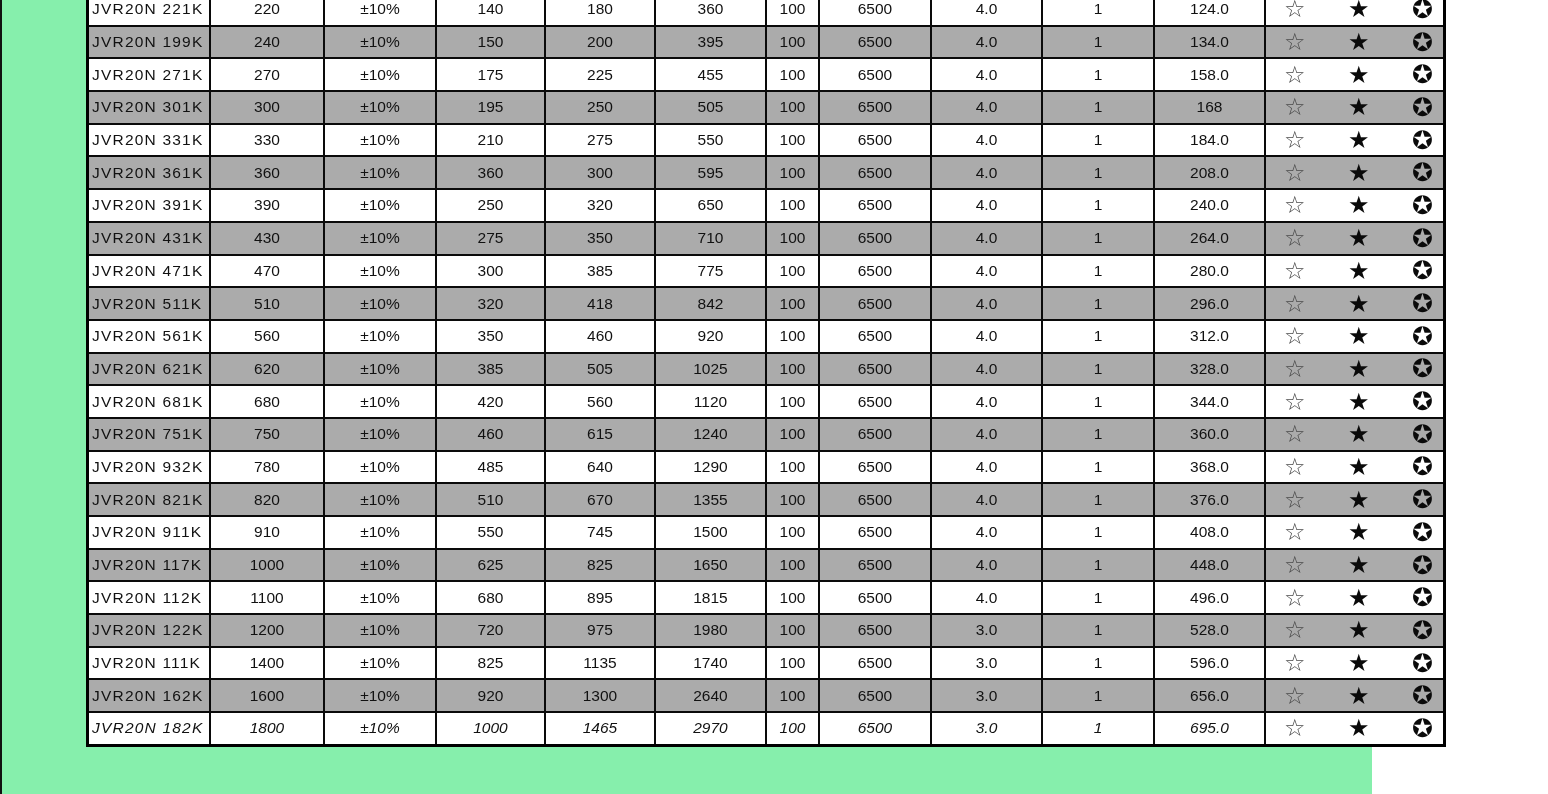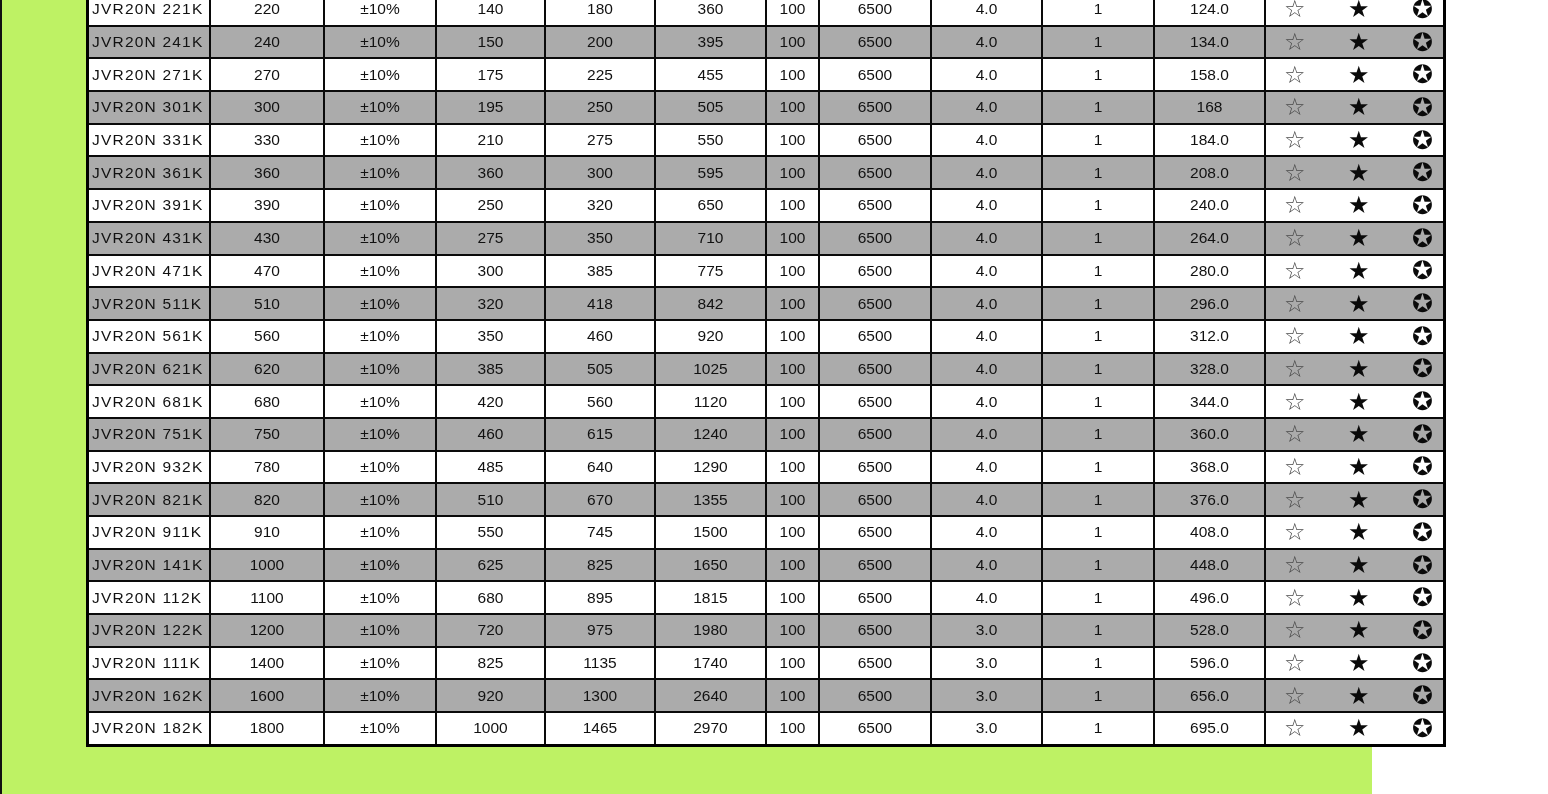--- a/index.html
+++ b/index.html
@@ -8,21 +8,21 @@
     width: 1548px;
     height: 794px;
     background: #ffffff;
     overflow: hidden;
     font-family: "Liberation Sans", "DejaVu Sans", sans-serif;
   }
   #stage {
     position: relative;
     width: 1372px;
     height: 794px;
-    background: #bef264;
+    background: #86efac;
   }
   
   .page-edge {
     position: absolute;
     left: 0;
     top: 0;
     width: 2px;
     height: 794px;
     background: #111111;
   }
@@ -35,21 +35,21 @@
     border-right: 3px solid #000;
     border-bottom: 3px solid #000;
     background: #ffffff;
   }
   .vrow {
     display: grid;
     grid-template-columns: 122px 114px 112px 109px 110px 111px 53px 112px 111px 112px 111px 177px;
     height: 30.7px;
     border-bottom: 2px solid #0a0a0a;
   }
-  .vrow:last-child { border-bottom: none; }
+  .vrow:last-child { border-bottom: none; font-style: italic; }
   .vrow.alt { background: #ababab; }
   .vcell {
     display: flex;
     align-items: center;
     justify-content: center;
     border-right: 2px solid #0a0a0a;
     font-size: 15.5px;
     color: #111111;
     white-space: nowrap;
     overflow: hidden;
@@ -92,21 +92,21 @@
         <div class="vcell">4.0</div>
         <div class="vcell">1</div>
         <div class="vcell">124.0</div>
         <div class="vcell stars">
           <span class="star outline">☆</span>
           <span class="star filled">★</span>
           <span class="star circled">✪</span>
         </div>
       </div>
       <div class="vrow alt">
-        <div class="vcell part">JVR20N 241K</div>
+        <div class="vcell part">JVR20N 199K</div>
         <div class="vcell">240</div>
         <div class="vcell">±10%</div>
         <div class="vcell">150</div>
         <div class="vcell">200</div>
         <div class="vcell">395</div>
         <div class="vcell">100</div>
         <div class="vcell">6500</div>
         <div class="vcell">4.0</div>
         <div class="vcell">1</div>
         <div class="vcell">134.0</div>
@@ -380,21 +380,21 @@
         <div class="vcell">4.0</div>
         <div class="vcell">1</div>
         <div class="vcell">408.0</div>
         <div class="vcell stars">
           <span class="star outline">☆</span>
           <span class="star filled">★</span>
           <span class="star circled">✪</span>
         </div>
       </div>
       <div class="vrow alt">
-        <div class="vcell part">JVR20N 141K</div>
+        <div class="vcell part">JVR20N 117K</div>
         <div class="vcell">1000</div>
         <div class="vcell">±10%</div>
         <div class="vcell">625</div>
         <div class="vcell">825</div>
         <div class="vcell">1650</div>
         <div class="vcell">100</div>
         <div class="vcell">6500</div>
         <div class="vcell">4.0</div>
         <div class="vcell">1</div>
         <div class="vcell">448.0</div>

